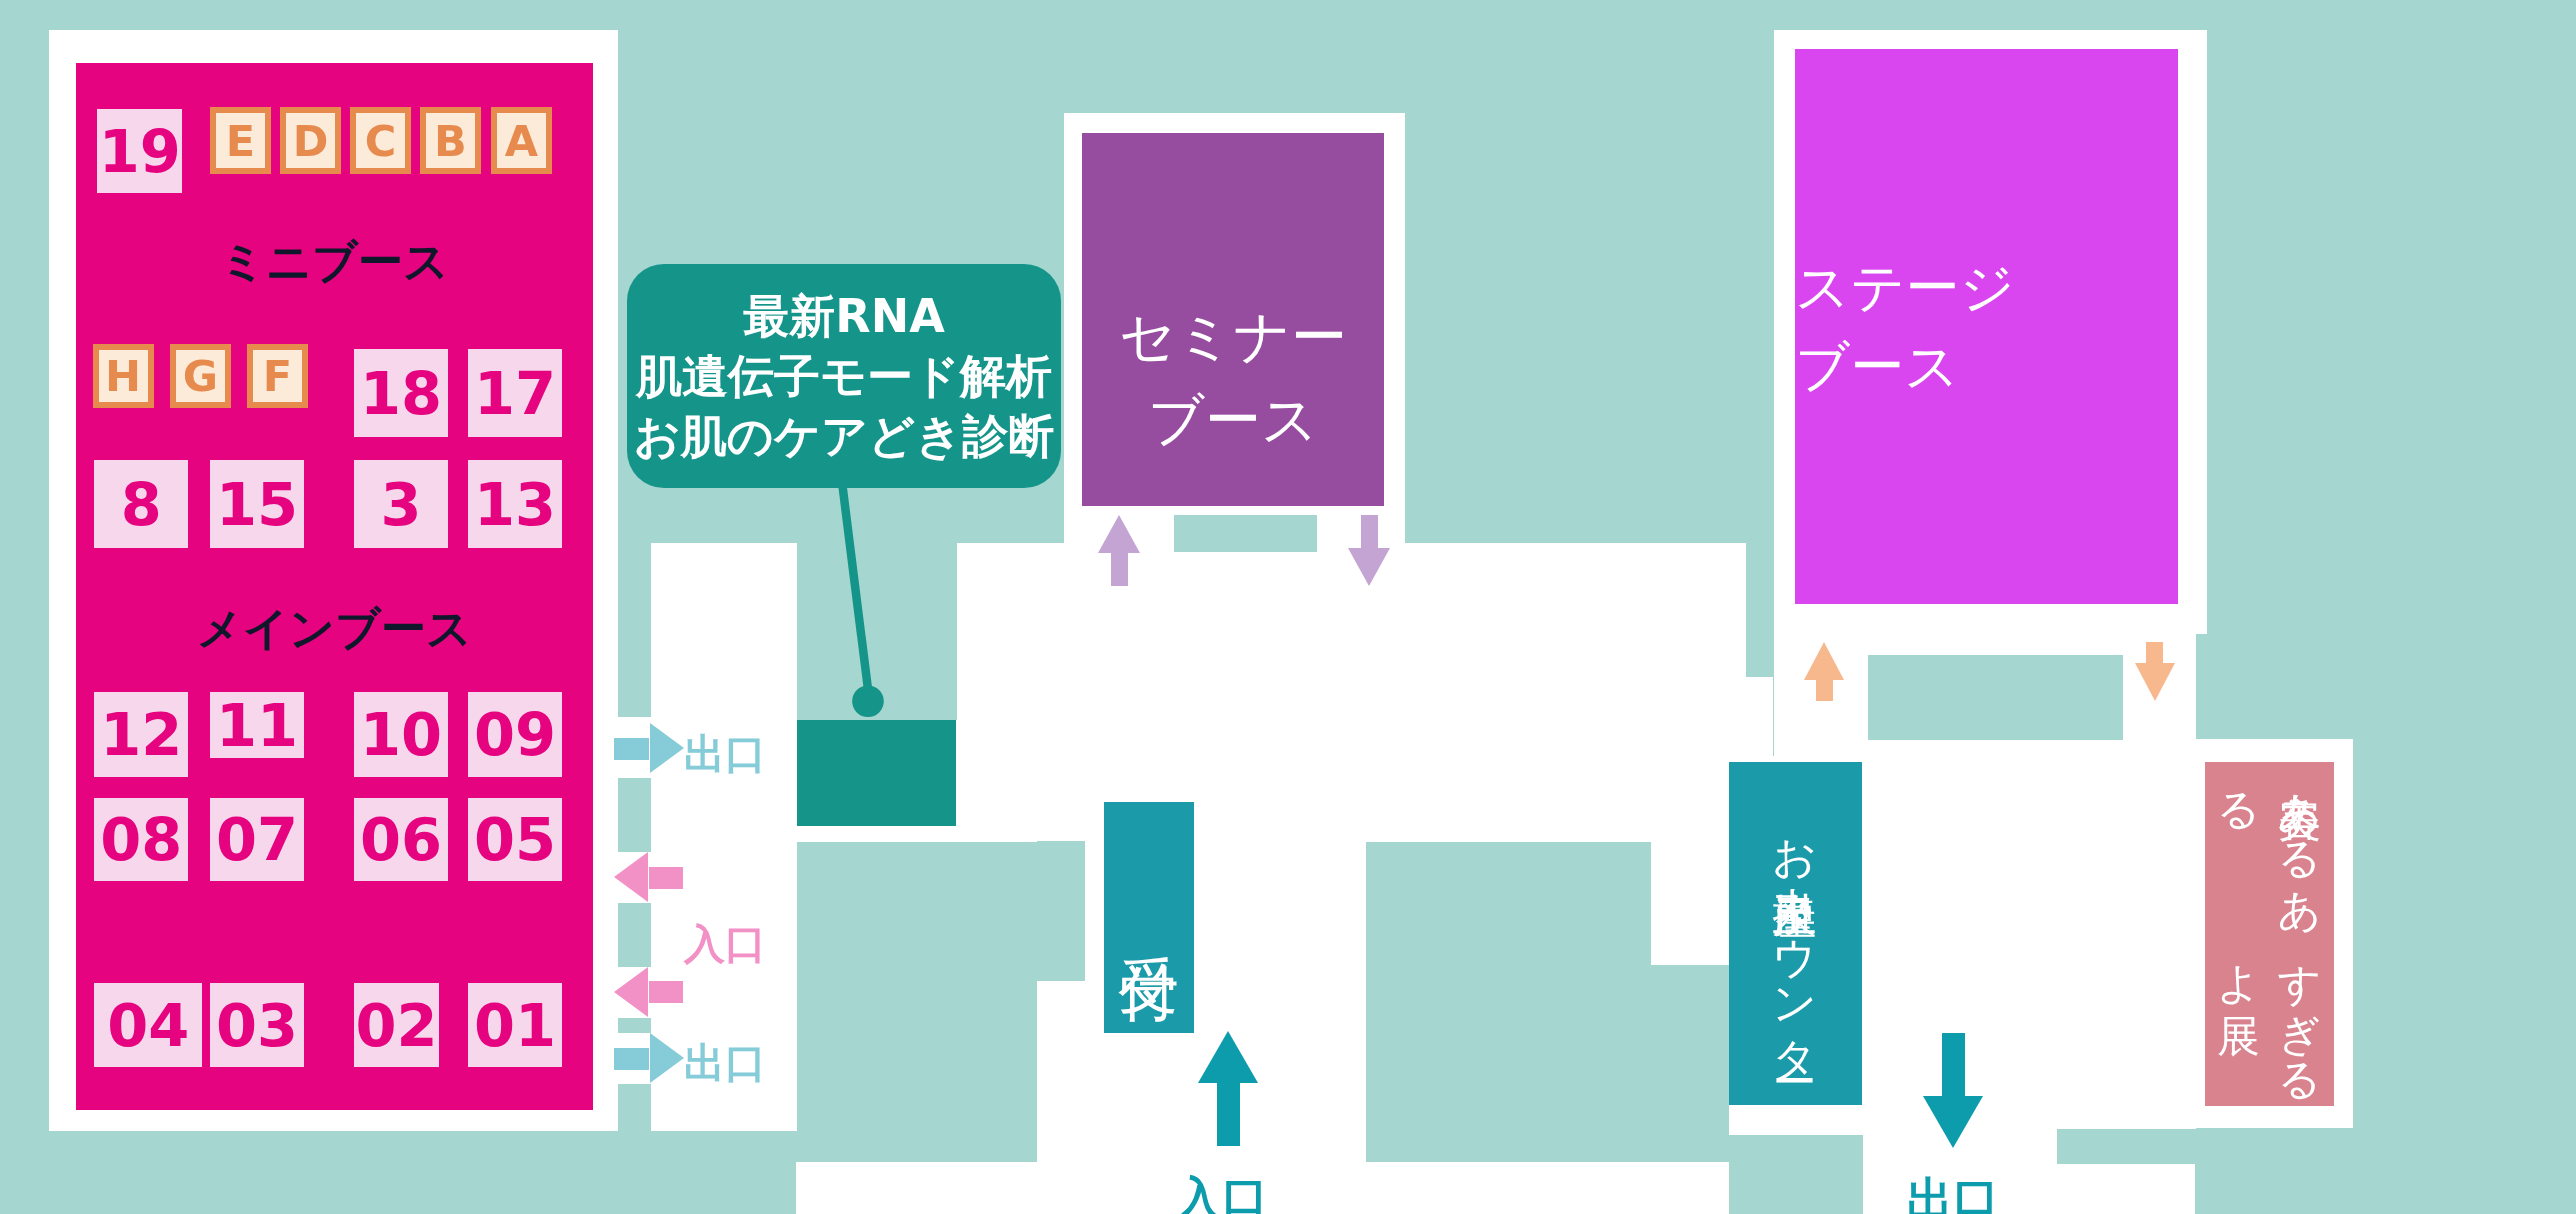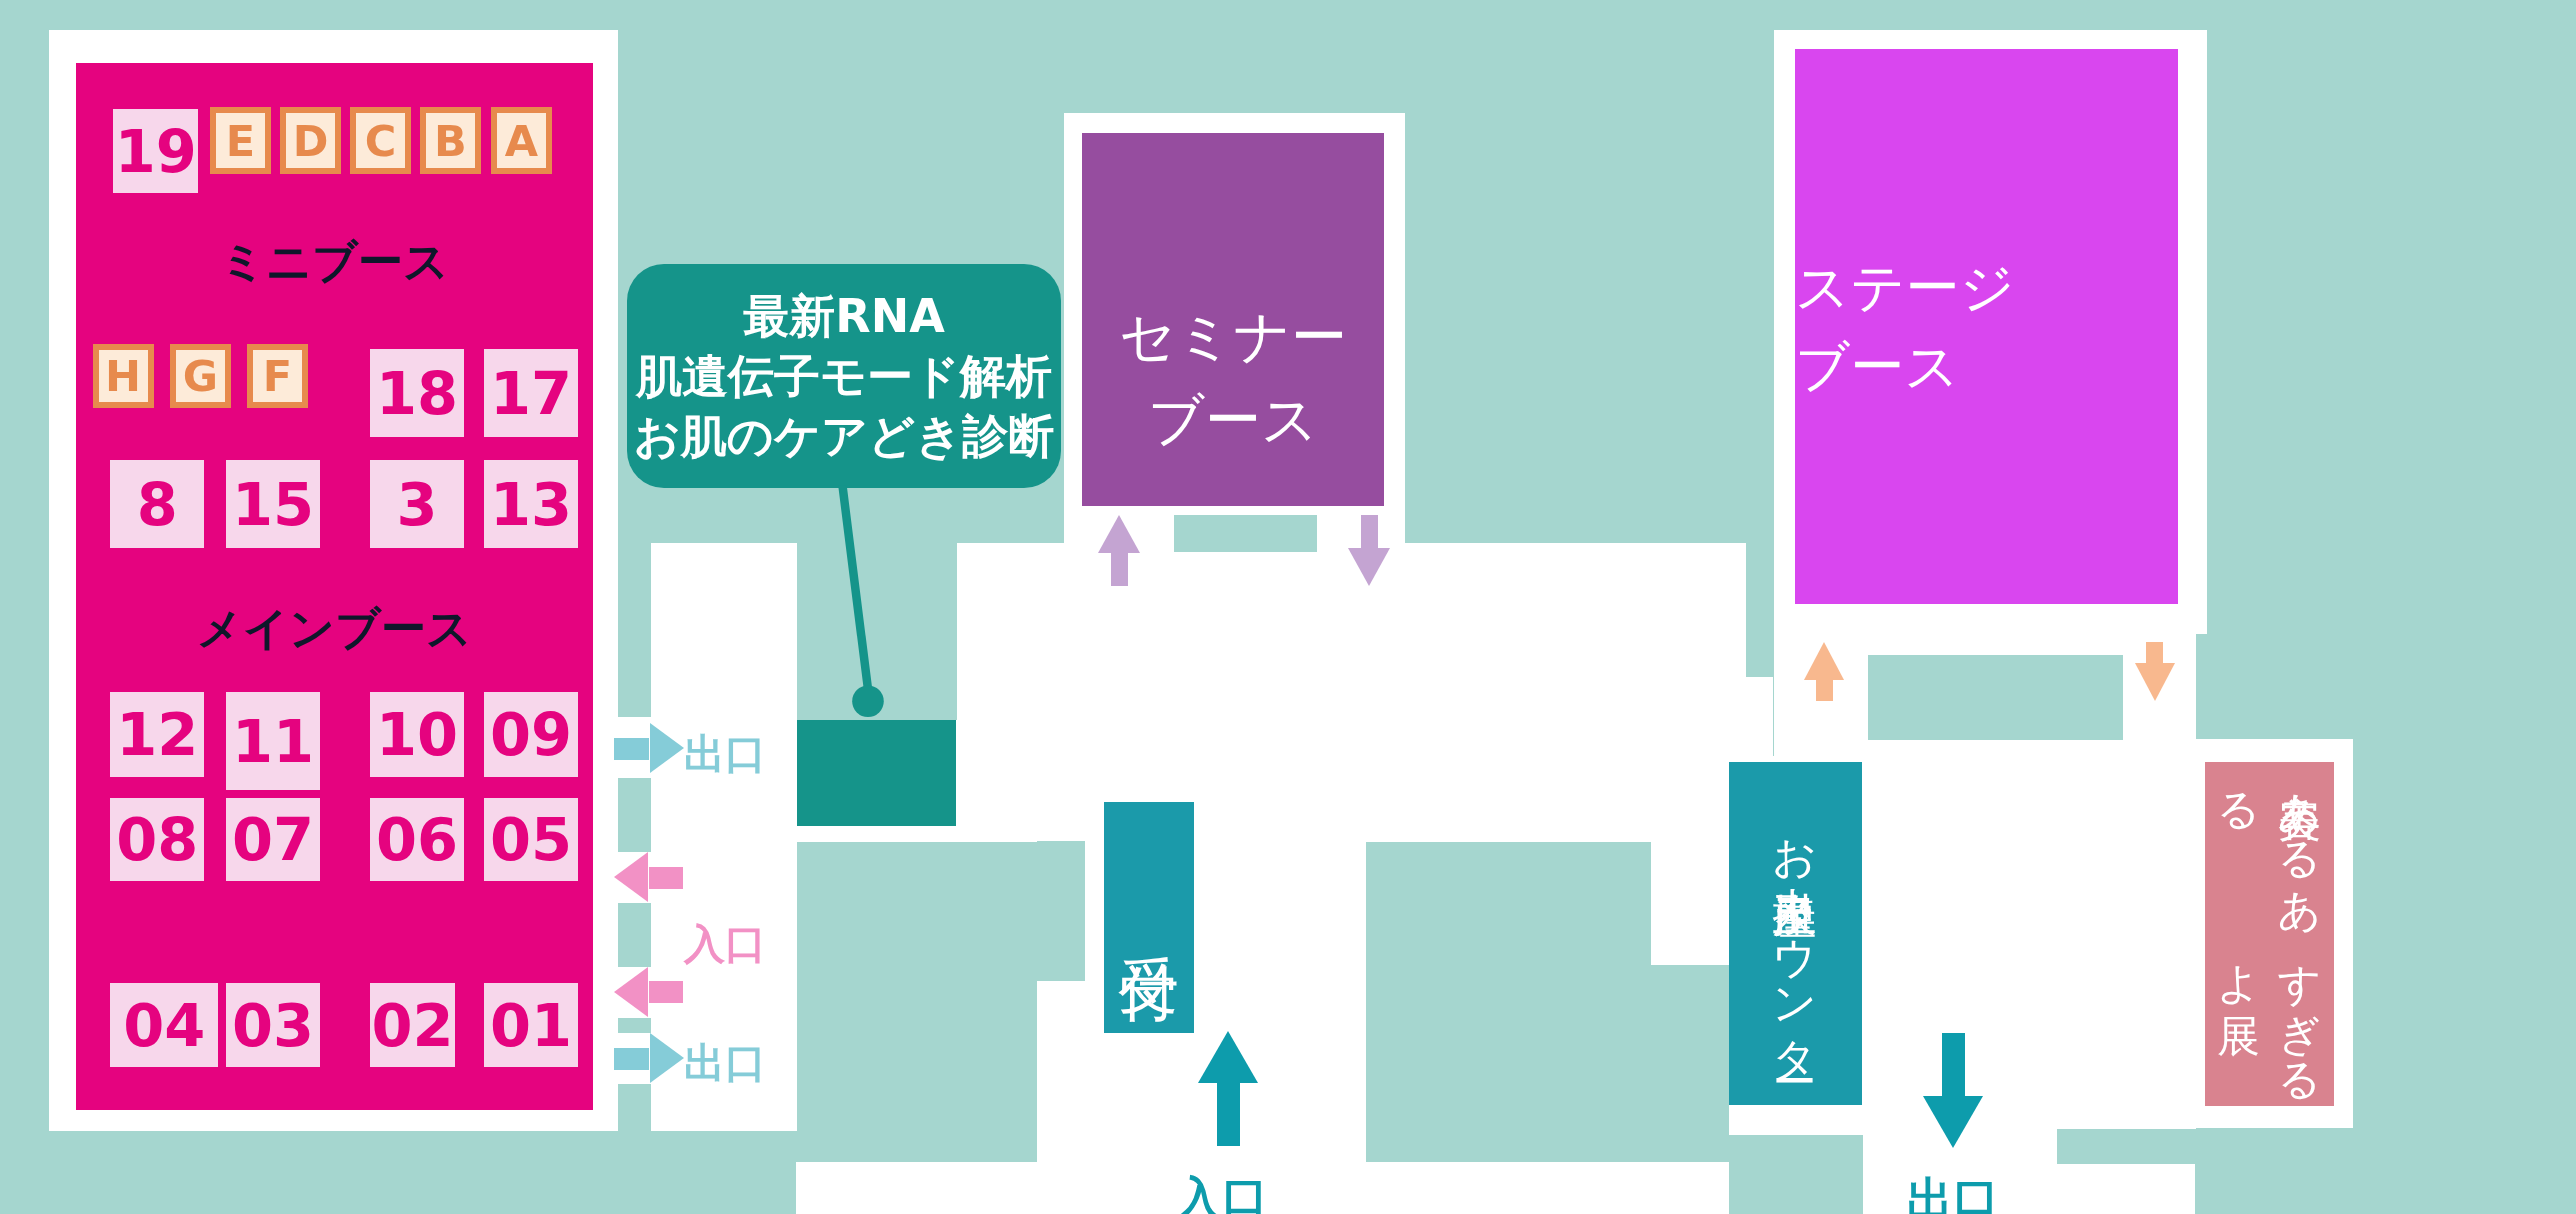--- a/index.html
+++ b/index.html
@@ -9,21 +9,20 @@
     background:#a5d6cf;position:relative;
   }
   .abs{position:absolute;}
   .white{background:#ffffff;}
   .teal-bg{background:#a5d6cf;}
   
   .tile{
     position:absolute;display:flex;align-items:center;justify-content:center;
     background:#f7d7eb;color:#e5037f;font-weight:bold;font-size:59px;
     font-family:"DejaVu Sans","Liberation Sans",sans-serif;
-    margin-left:16px;
   }
   .ltile{
     position:absolute;display:flex;align-items:center;justify-content:center;
     background:#fdebd9;color:#e78a4d;border:6.1px solid #e78a4d;box-sizing:border-box;
     font-weight:bold;font-size:43px;
   }
   .booth-label{
     position:absolute;left:0;right:0;text-align:center;color:#0f172a;
     font-weight:bold;font-size:45px;
   }
@@ -83,21 +82,21 @@
   <div class="tile" style="left:392px;top:286px;width:94px;height:88px;">17</div>
 
   <div class="tile" style="left:18.3px;top:397px;width:94px;height:88px;">8</div>
   <div class="tile" style="left:134px;top:397px;width:94px;height:88px;">15</div>
   <div class="tile" style="left:278px;top:397px;width:94px;height:88px;">3</div>
   <div class="tile" style="left:392px;top:397px;width:94px;height:88px;">13</div>
 
   <div class="booth-label" style="top:536px;">メインブース</div>
 
   <div class="tile" style="left:18.3px;top:629px;width:94px;height:85px;">12</div>
-  <div class="tile" style="left:134px;top:629px;width:94px;height:98px;">11</div>
+  <div class="tile" style="left:134px;top:629px;width:94px;height:66px;">11</div>
   <div class="tile" style="left:278px;top:629px;width:94px;height:85px;">10</div>
   <div class="tile" style="left:392px;top:629px;width:94px;height:85px;">09</div>
 
   <div class="tile" style="left:18.3px;top:735px;width:94px;height:83px;">08</div>
   <div class="tile" style="left:134px;top:735px;width:94px;height:83px;">07</div>
   <div class="tile" style="left:278px;top:735px;width:94px;height:83px;">06</div>
   <div class="tile" style="left:392px;top:735px;width:94px;height:83px;">05</div>
 
   <div class="tile" style="left:18.3px;top:920px;width:108px;height:84px;">04</div>
   <div class="tile" style="left:134px;top:920px;width:94px;height:84px;">03</div>

